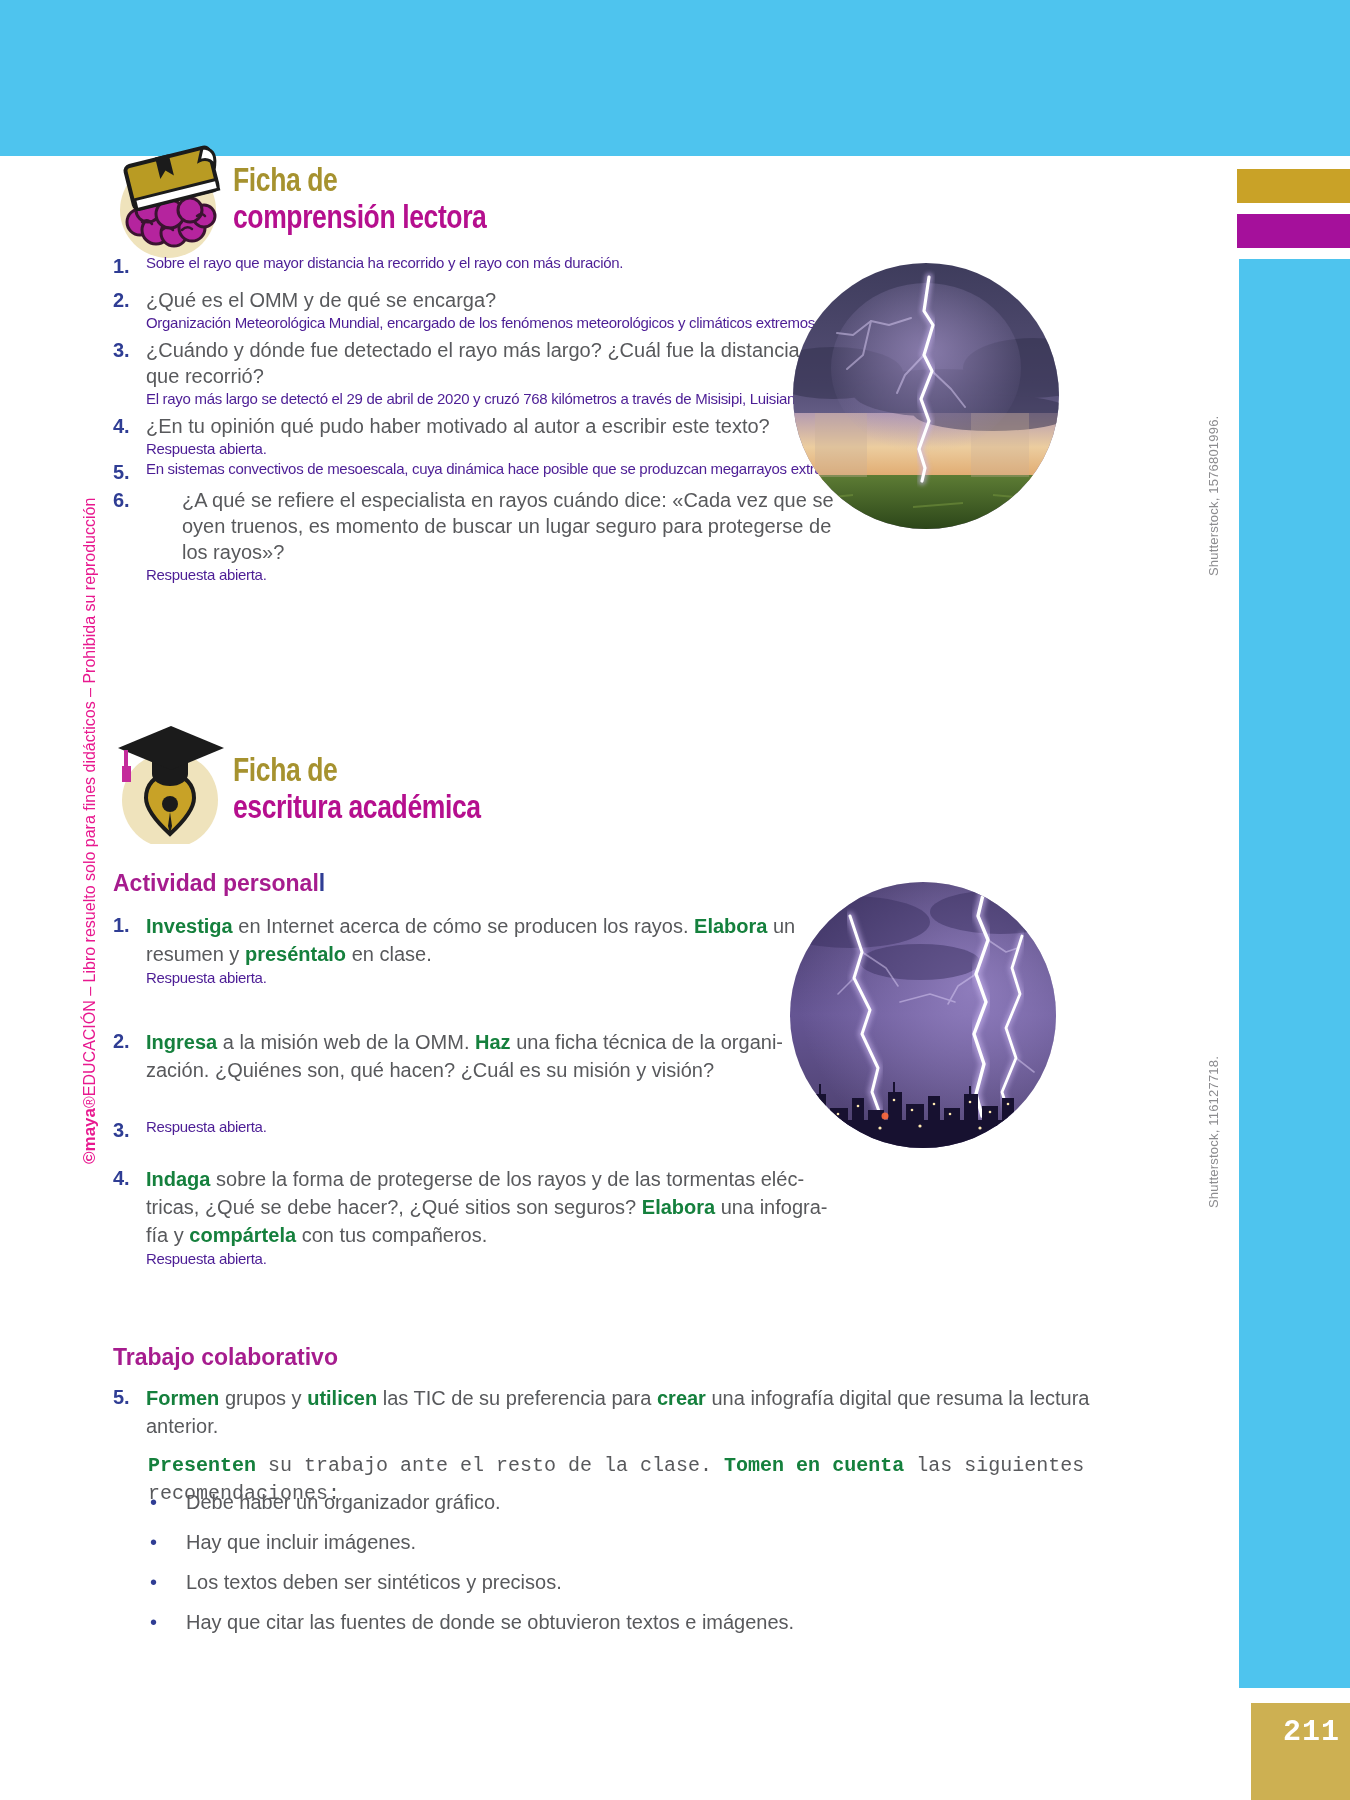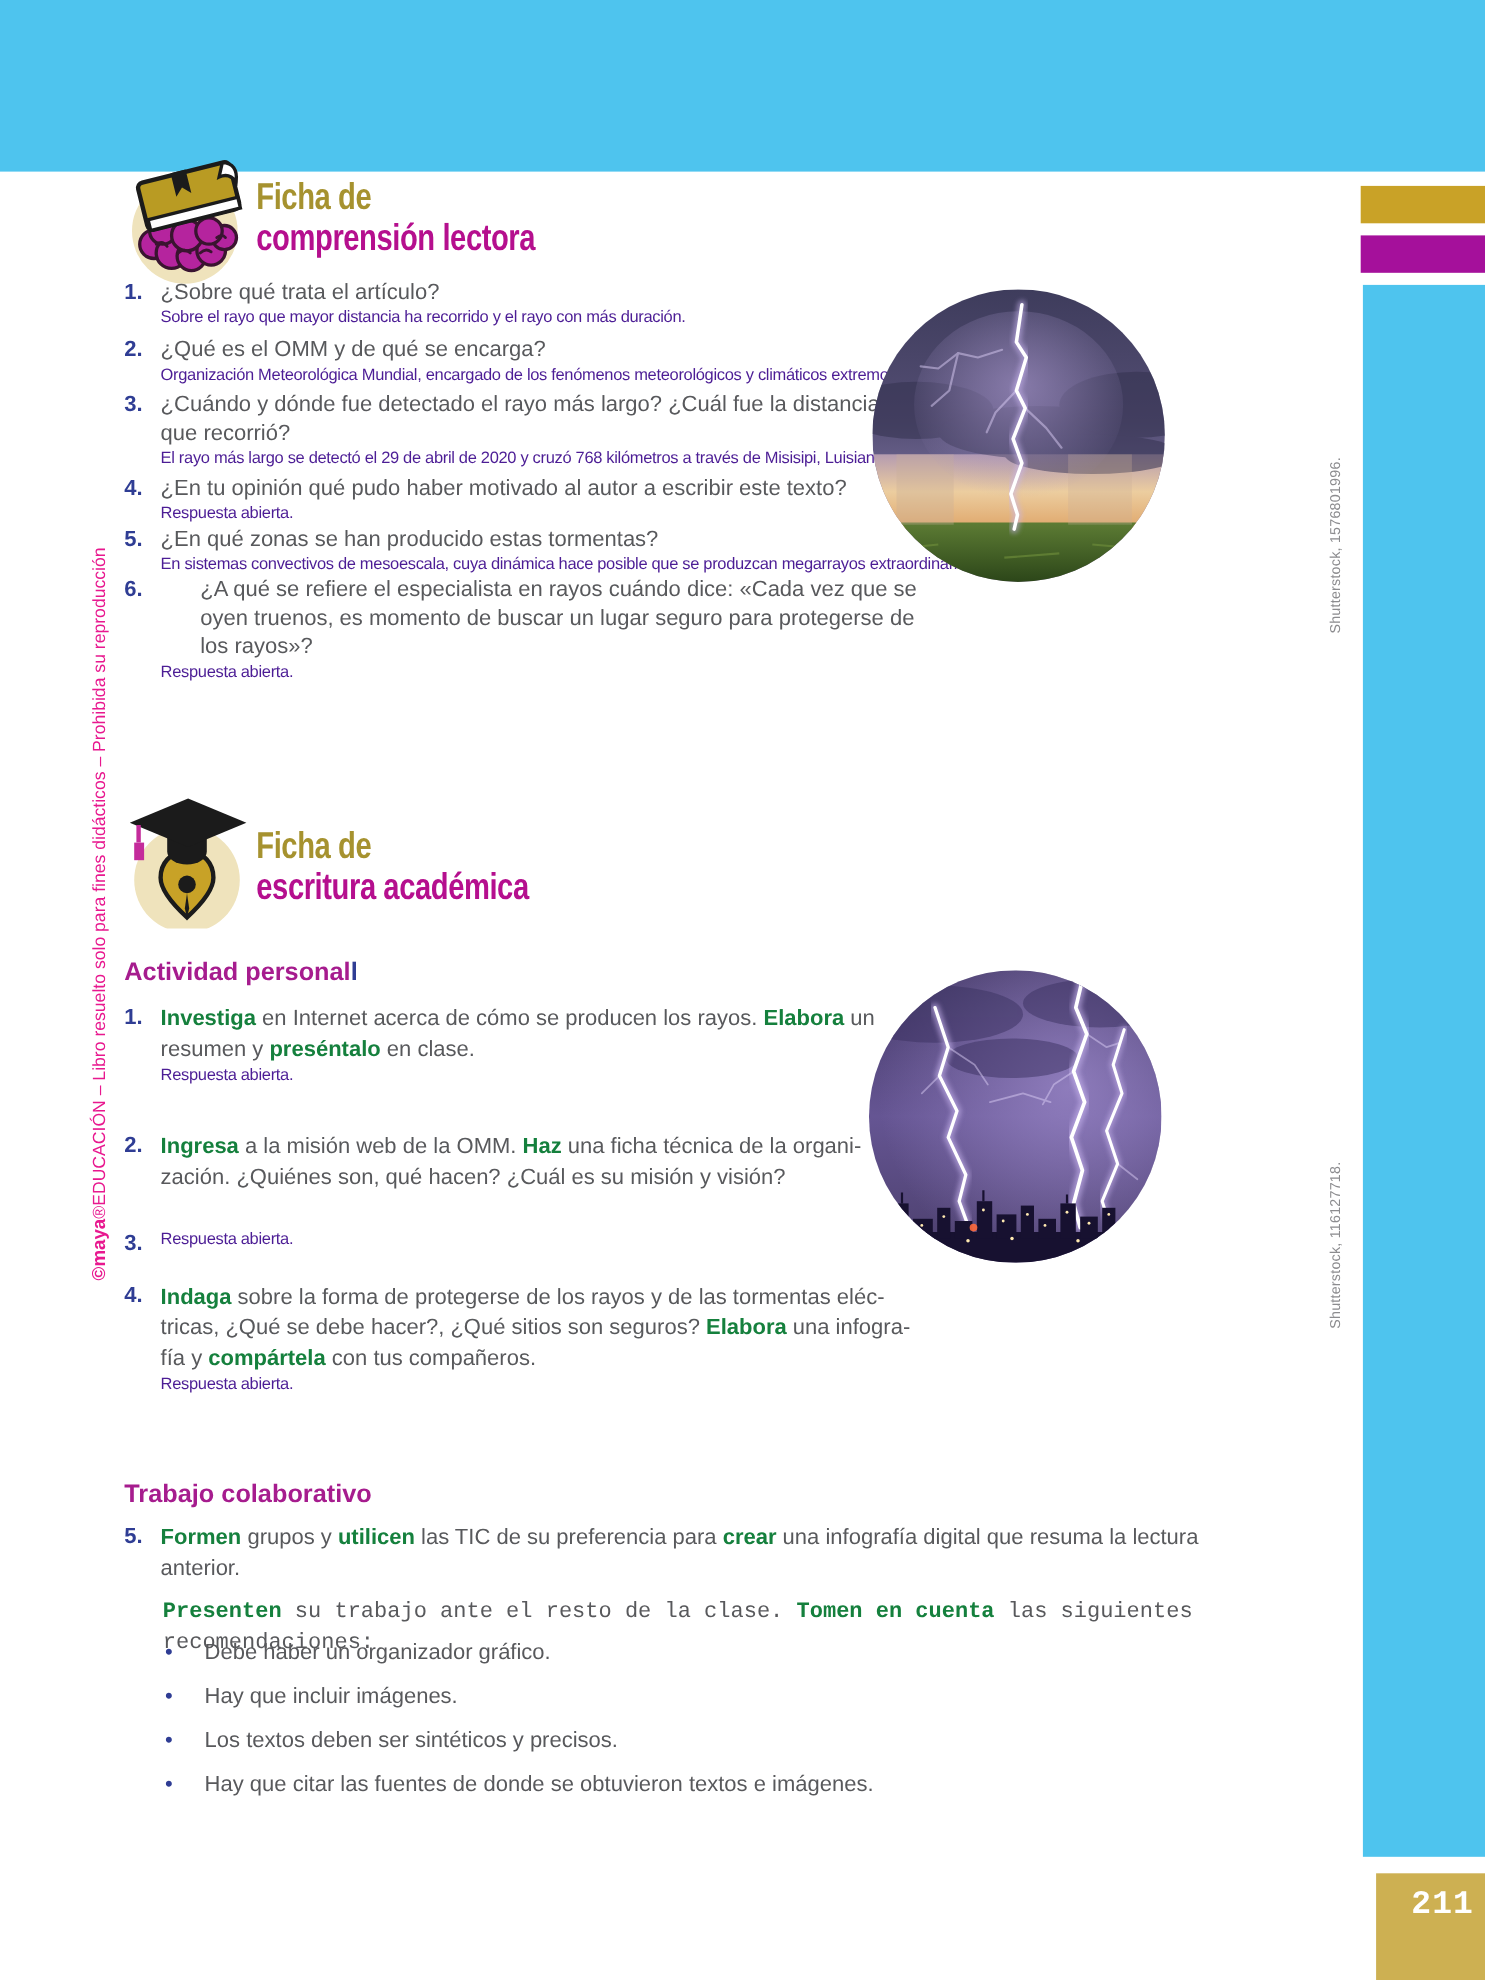--- a/index.html
+++ b/index.html
@@ -103,21 +103,20 @@
       </g>
     </svg>
   </div>
   <div class="ficha-line ficha-gold" style="top:160px;">Ficha de</div>
   <div class="ficha-line ficha-magenta" style="top:197px;">comprensión lectora</div>
 
   <div class="list" style="left:113px;top:253px;width:730px;">
     <div class="row mb-a">
       <div class="num">1.</div>
       <div class="q-body">
-          <div class="q-text s1-q">¿Sobre qué trata el artículo?</div>
         <div class="answer">Sobre el rayo que mayor distancia ha recorrido y el rayo con más duración.</div>
         </div>
     </div>
     <div class="row mb-b">
       <div class="num">2.</div>
       <div class="q-body">
           <div class="q-text s1-q">¿Qué es el OMM y de qué se encarga?</div>
         <div class="answer">Organización Meteorológica Mundial, encargado de los fenómenos meteorológicos y climáticos extremos.</div>
         </div>
     </div>
@@ -131,21 +130,20 @@
     <div class="row mb-c">
       <div class="num">4.</div>
       <div class="q-body">
           <div class="q-text s1-q">¿En tu opinión qué pudo haber motivado al autor a escribir este texto?</div>
         <div class="answer">Respuesta abierta.</div>
         </div>
     </div>
     <div class="row mb-c">
       <div class="num">5.</div>
       <div class="q-body">
-          <div class="q-text s1-q">¿En qué zonas se han producido estas tormentas?</div>
         <div class="answer">En sistemas convectivos de mesoescala, cuya dinámica hace posible que se produzcan megarrayos extraordinarios.</div>
         </div>
     </div>
     <div class="row">
       <div class="num">6.</div>
       <div class="q-body">
           <div class="q-text s1-q wide">¿A qué se refiere el especialista en rayos cuándo dice: «Cada vez que se oyen truenos, es momento de buscar un lugar seguro para protegerse de los rayos»?</div>
         <div class="answer">Respuesta abierta.</div>
         </div>
     </div>

